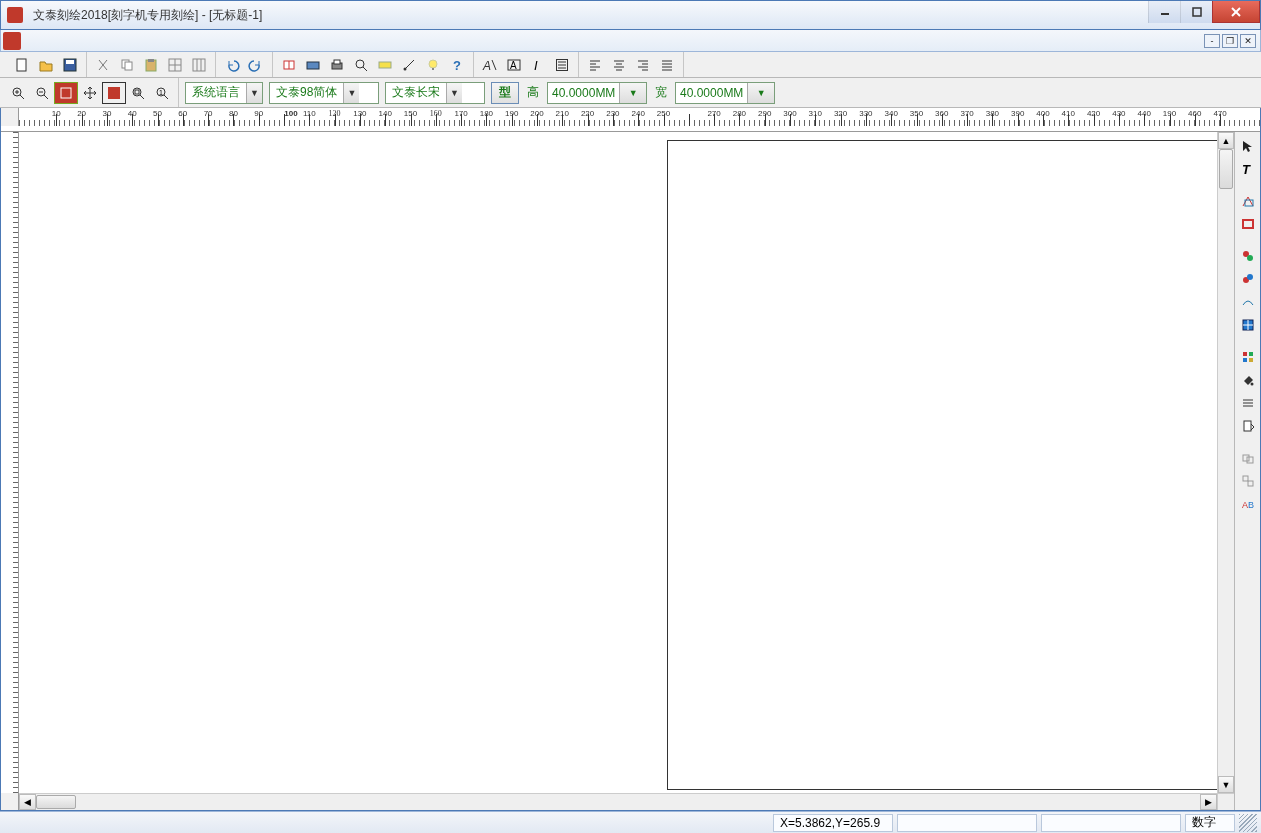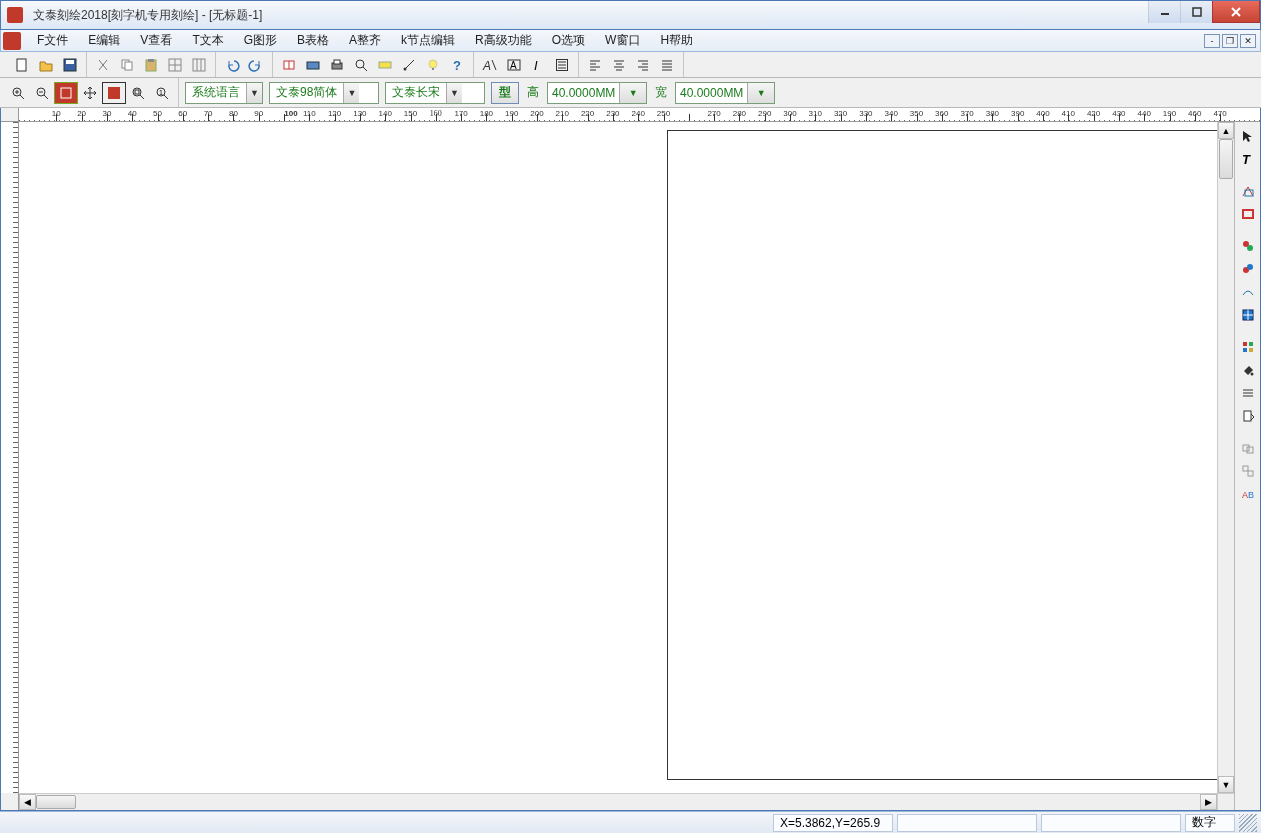--- a/index.html
+++ b/index.html
@@ -32,21 +32,21 @@
 .combo span.val { padding:0 6px; min-width:60px; }
 .combo .dd { width:16px; height:100%; border-left:1px solid #aaa; background:linear-gradient(#f5f5f5,#ddd); display:flex; align-items:center; justify-content:center; font-size:9px; color:#333;}
 .dim-label { color:#1a7a1a; font-size:12px; padding:0 2px;}
 .dim-input { height:22px; border:1px solid #7a9e7a; background:#fff; min-width:100px; display:flex; align-items:center;}
 .dim-input span { flex:1; padding:0 4px; color:#1a7a1a; font-size:12px;}
 .dim-input .dd { width:16px; height:100%; border-left:1px solid #aaa; background:linear-gradient(#f5f5f5,#ddd); display:flex; align-items:center; justify-content:center; font-size:9px;}
 .type-btn { width:28px; height:22px; border:1px solid #6b8db6; background:linear-gradient(#f5f5f5,#e0e0e0); color:#1a7a1a; font-size:12px; display:flex; align-items:center; justify-content:center; font-weight:bold;}
 
 
 .workspace { flex:1; display:flex; flex-direction:column; min-height:0; border:1px solid #4c79b5; border-top:none;}
-.ruler-h { height:14px; background:#fff; border-bottom:1px solid #999; position:relative; overflow:hidden; font-size:8px;}
+.ruler-h { height:24px; background:#fff; border-bottom:1px solid #999; position:relative; overflow:hidden; font-size:8px;}
 .ruler-h .corner { position:absolute; left:0; top:0; width:18px; height:18px; background:#f0f0f0; border-right:1px solid #999;}
 .ruler-h .ticks { position:absolute; left:18px; right:0; top:0; bottom:0; background-image: repeating-linear-gradient(to right, #666 0 1px, transparent 1px 5px); background-position: 0 12px; background-size: 5px 6px; background-repeat:repeat-x;}
 .ruler-h .major { position:absolute; left:18px; right:0; top:0; bottom:0;}
 .ruler-h .mlabel { position:absolute; top:1px; font-size:8px; color:#333; transform:translateX(-50%);}
 .ruler-h .mtick { position:absolute; top:6px; width:1px; height:12px; background:#333;}
 
 .mid { flex:1; display:flex; min-height:0;}
 .ruler-v { width:18px; background:#fff; border-right:1px solid #999; position:relative; overflow:hidden;}
 .ruler-v .ticks { position:absolute; top:0; bottom:0; left:0; right:0; background-image: repeating-linear-gradient(to bottom, #666 0 1px, transparent 1px 5px); background-position: 12px 0; background-size: 6px 5px; background-repeat:repeat-y;}
 .canvas-wrap { flex:1; position:relative; background:#fff; overflow:hidden;}
@@ -96,34 +96,20 @@
         <svg width="12" height="10">
           <line x1="2" y1="1" x2="10" y2="9" stroke="#fff" stroke-width="2"></line>
           <line x1="10" y1="1" x2="2" y2="9" stroke="#fff" stroke-width="2"></line>
         </svg>
       </div>
   </div>
 </div>
 
 <div class="menubar">
   <span class="appicon2"></span>
-  <div id="menu-items" style="display: flex;">
-      <div class="menu-item">F文件</div>
-      <div class="menu-item">E编辑</div>
-      <div class="menu-item">V查看</div>
-      <div class="menu-item">T文本</div>
-      <div class="menu-item">G图形</div>
-      <div class="menu-item">B表格</div>
-      <div class="menu-item">A整齐</div>
-      <div class="menu-item">k节点编辑</div>
-      <div class="menu-item">R高级功能</div>
-      <div class="menu-item">O选项</div>
-      <div class="menu-item">W窗口</div>
-      <div class="menu-item">H帮助</div>
-    </div>
   <div class="mdi-btns">
     <div class="mdi-btn">‐</div>
     <div class="mdi-btn">❐</div>
     <div class="mdi-btn">✕</div>
   </div>
 </div>
 
 <div class="toolbar-row">
   <div class="tool-group">
     <div class="tbtn">
@@ -396,21 +382,21 @@
         <div class="mlabel" style="left: 189.1px;">70</div>
         <div class="mtick" style="left: 214.4px;"></div>
         <div class="mlabel" style="left: 214.4px;">80</div>
         <div class="mtick" style="left: 239.7px;"></div>
         <div class="mlabel" style="left: 239.7px;">90</div>
         <div class="mtick" style="left: 265px;"></div>
         <div class="mlabel" style="left: 272px; font-weight: bold;">100</div>
         <div class="mtick" style="left: 290.3px;"></div>
         <div class="mlabel" style="left: 290.3px;">110</div>
         <div class="mtick" style="left: 315.6px;"></div>
-        <div class="mlabel" style="left: 315.6px;">120</div>
+        <div class="mlabel" style="left: 315.6px; font-family: Liberation Serif, serif;">120</div>
         <div class="mtick" style="left: 340.9px;"></div>
         <div class="mlabel" style="left: 340.9px;">130</div>
         <div class="mtick" style="left: 366.2px;"></div>
         <div class="mlabel" style="left: 366.2px;">140</div>
         <div class="mtick" style="left: 391.5px;"></div>
         <div class="mlabel" style="left: 391.5px;">150</div>
         <div class="mtick" style="left: 416.8px;"></div>
         <div class="mlabel" style="left: 416.8px; font-family: Liberation Serif, serif;">160</div>
         <div class="mtick" style="left: 442.1px;"></div>
         <div class="mlabel" style="left: 442.1px;">170</div>

